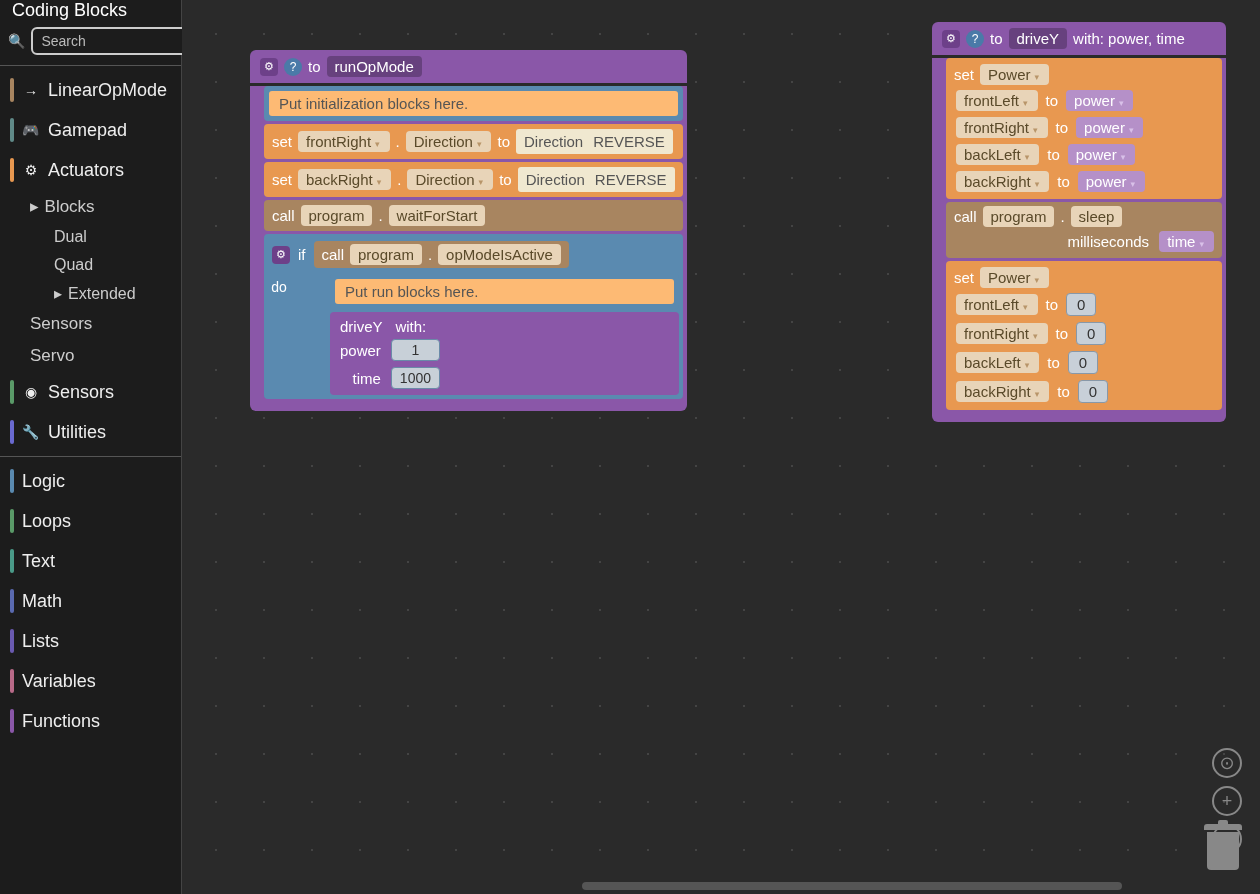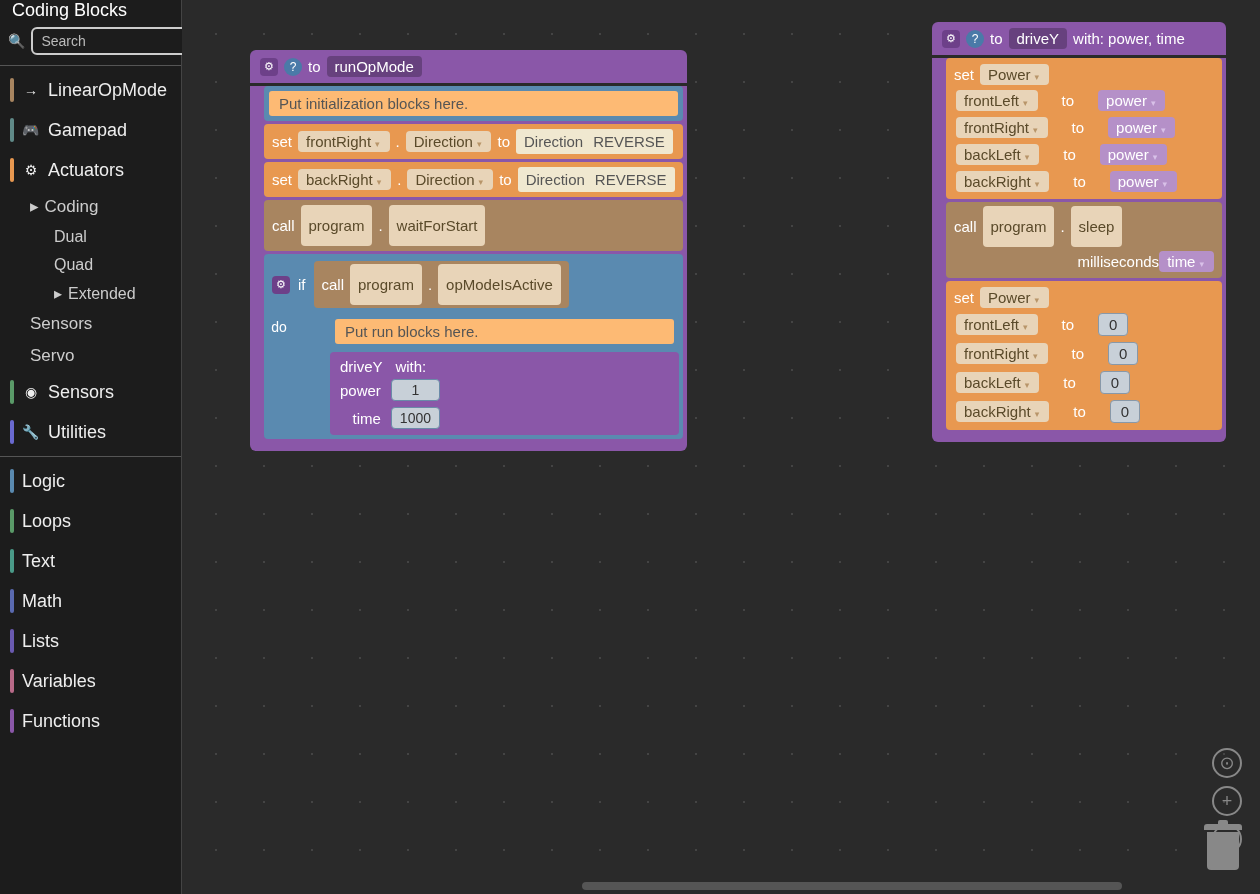--- a/index.html
+++ b/index.html
@@ -21,21 +21,21 @@
   
   .canvas { flex: 1; position: relative; background: #2a2a2a; overflow:hidden; }
   .dot-grid { position:absolute; inset:0; background-image: radial-gradient(#444 1px, transparent 1px); background-size: 48px 48px; background-position: 10px 10px;}
   
   .block-stack { position: absolute; }
   
   .hat { background: #8a57a8; border-radius: 6px 6px 0 0; padding: 6px 10px; display:flex; align-items:center; gap:6px; color:#fff; font-size:15px; }
   .gear { width:18px; height:18px; background:#6d4089; border-radius:4px; display:flex; align-items:center; justify-content:center; font-size:11px; color:#fff;}
   .help { width:18px; height:18px; background:#4a7aa8; border-radius:50%; display:flex; align-items:center; justify-content:center; font-size:12px; color:#fff;}
   .pill { background: rgba(0,0,0,0.25); padding:2px 8px; border-radius:4px; color:#fff; }
-  .pill-light { background:#e8d4b8; color:#5a4a2a; padding:12px 8px; border-radius:4px; }
+  .pill-light { background:#e8d4b8; color:#5a4a2a; padding:2px 8px; border-radius:4px; }
   .pill-sel { background:#e8d4b8; color:#5a4a2a; padding:2px 10px 2px 8px; border-radius:4px; position:relative; }
   .pill-sel::after { content:"▾"; font-size:9px; margin-left:4px; color:#b8956a;}
   .pill-grey { background:#c8d0d8; color:#333; padding:2px 10px; border-radius:4px; border:1px solid #8898a8;}
   .pill-purple { background:#b590c8; color:#fff; padding:2px 10px 2px 8px; border-radius:4px; }
   .pill-purple::after { content:"▾"; font-size:9px; margin-left:4px; color:#d8c0e8;}
   
   .body-wrap { background:#8a57a8; padding: 0 4px 12px 14px; border-radius:0 0 6px 6px;}
   
   .comment-block { background:#5a8ab0; border-radius:4px; padding:5px; margin-top:3px; }
   .comment-inner { background:#fdba74; color:#555; padding:4px 10px; border-radius:3px; font-size:15px;}
@@ -52,26 +52,26 @@
   .if-content { flex:1; }
   
   .func-call { background:#8a57a8; border-radius:4px; margin-top:3px; padding:6px 10px; color:#fff; font-size:15px;}
   .func-params { display:grid; grid-template-columns:auto auto; gap:6px 10px; justify-content:start; margin-top:4px; align-items:center;}
   .func-param-label { text-align:right; color:#fff;}
   .num-input { background:#c8d0d8; border:1px solid #6a8aa8; color:#333; padding:2px 8px; border-radius:4px; font-size:14px; min-width:30px; text-align:center;}
   
   .set-power-block { background:#e89850; border-radius:4px; margin-top:3px; padding:4px; }
   .set-power-header { display:flex; align-items:center; gap:6px; color:#fff; font-size:15px; padding:2px 4px;}
   .motor-rows { padding-left:6px; }
-  .motor-row { display:flex; align-items:center; gap:24px; color:#fff; font-size:15px; padding:3px 0;}
+  .motor-row { display:flex; align-items:center; gap:8px; color:#fff; font-size:15px; padding:3px 0;}
   .motor-row .pill-sel { min-width:78px; text-align:left;}
   
   .sleep-block { background:#a88560; border-radius:4px; margin-top:3px; padding:4px 8px; }
   .sleep-header { display:flex; align-items:center; gap:6px; color:#fff; font-size:15px;}
-  .sleep-param { display:flex; justify-content:flex-end; align-items:center; color:#fff; font-size:15px; padding:4px 0 2px;}
+  .sleep-param { display:flex; justify-content:flex-end; align-items:center; gap:10px; color:#fff; font-size:15px; padding:4px 0 2px;}
   
   .ctrl-buttons { position:absolute; right:18px; bottom:40px; display:flex; flex-direction:column; gap:8px; }
   .ctrl-btn { width:30px; height:30px; border:2px solid #888; border-radius:50%; display:flex; align-items:center; justify-content:center; color:#888; font-size:18px; cursor:pointer;}
   .trash { position:absolute; right:18px; bottom:20px; width:38px; height:50px; cursor:pointer;}
   .trash-lid { width:38px; height:6px; background:#888; border-radius:3px 3px 0 0; position:relative;}
   .trash-lid::before { content:""; position:absolute; top:-4px; left:14px; width:10px; height:4px; background:#888; border-radius:2px 2px 0 0;}
   .trash-body { width:32px; height:38px; background:#888; margin:2px auto 0; border-radius:0 0 4px 4px;}
   
   .hscroll { position:absolute; bottom:4px; left:400px; width:540px; height:8px; background:#555; border-radius:4px;}
 </style>
@@ -96,21 +96,21 @@
     <span class="cat-icon">🎮</span>
     <span>Gamepad</span>
   </div>
   <div class="cat">
     <span class="cat-bar" style="background:#e89850"></span>
     <span class="cat-icon">⚙</span>
     <span>Actuators</span>
   </div>
   <div class="subcat">
     <span>▸</span>
-    <span>Coding</span>
+    <span>Blocks</span>
   </div>
   <div class="subsubcat">
       <span>Dual</span>
     </div>
   <div class="subsubcat">
       <span>Quad</span>
     </div>
   <div class="subsubcat">
       <span>▸</span>
       <span>Extended</span>

